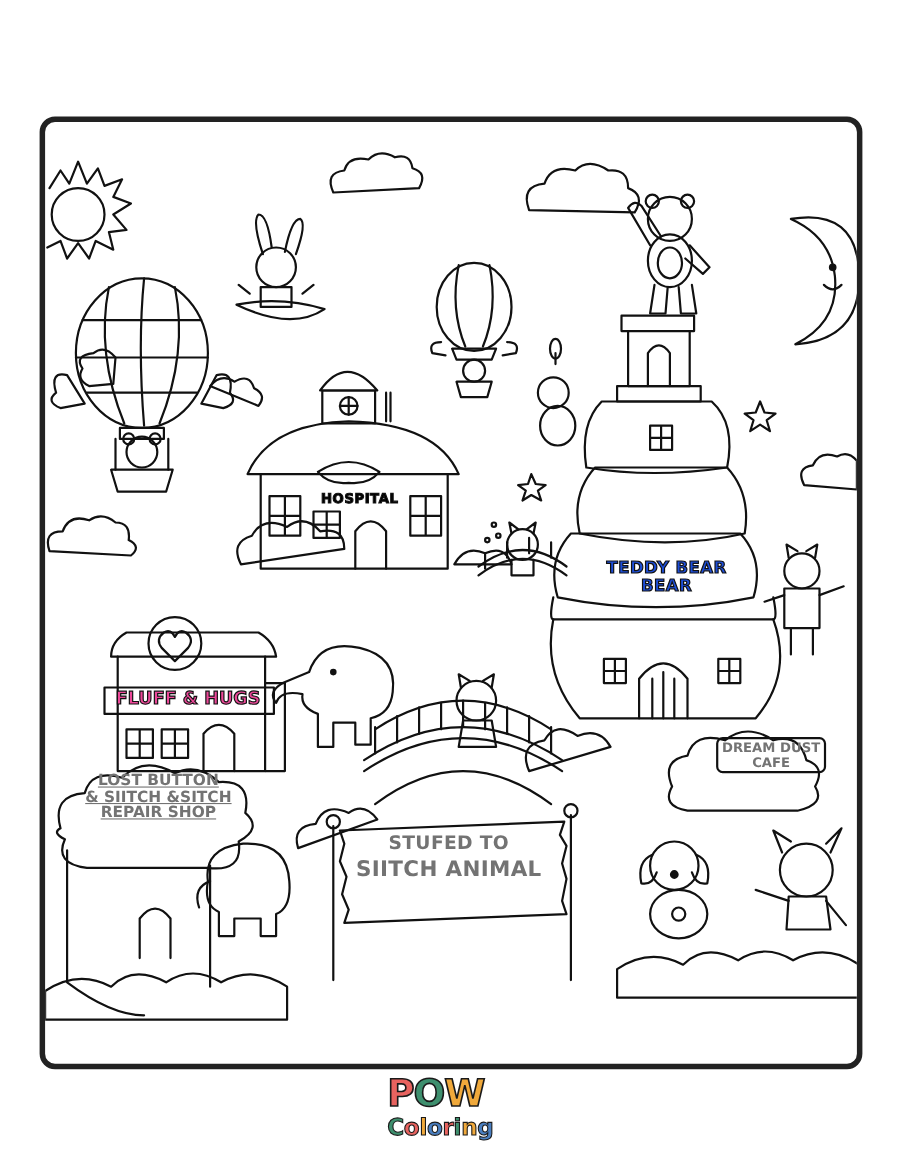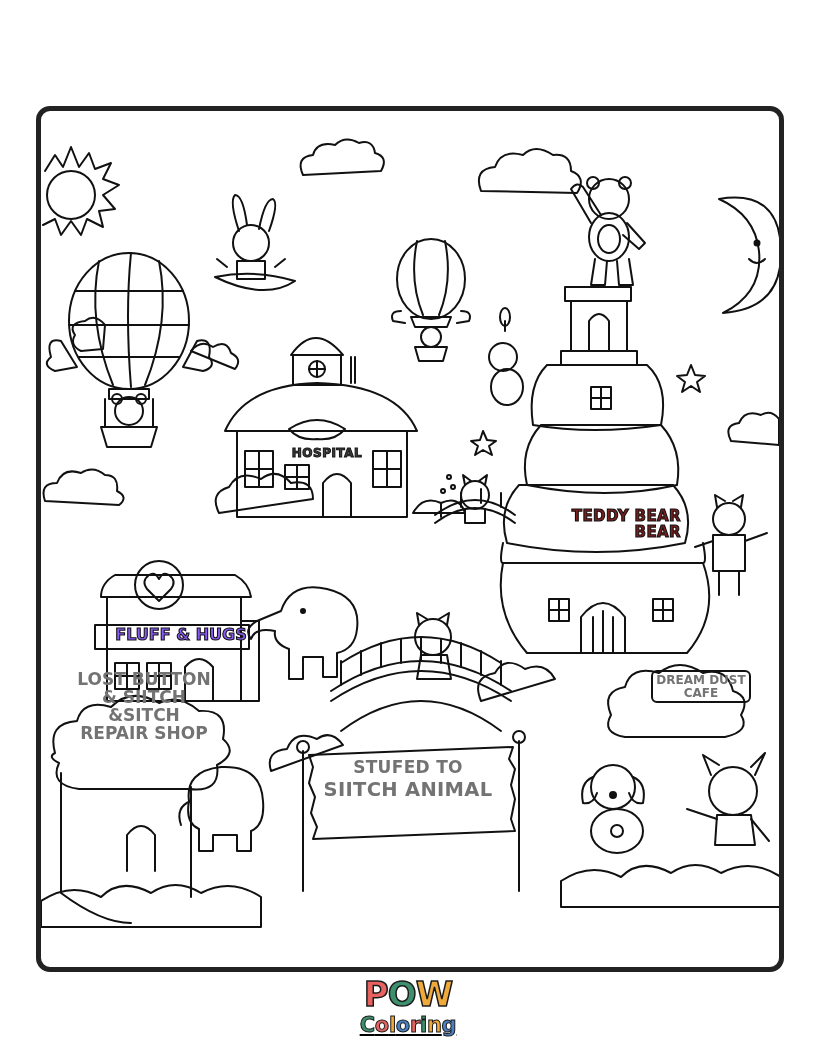--- a/index.html
+++ b/index.html
@@ -3,26 +3,26 @@
 <meta charset="utf-8">
 <style>
   html,body{margin:0;padding:0;background:#ffffff;}
   body{width:816px;height:1056px;position:relative;overflow:hidden;font-family:"DejaVu Sans",sans-serif;}
   .frame{position:absolute;left:36px;top:106px;width:738px;height:856px;border:5px solid #222222;border-radius:14px;background:#fff;overflow:hidden;}
   svg.scene{position:absolute;left:0;top:0;width:738px;height:856px;}
   .lbl{position:absolute;font-family:"DejaVu Sans",sans-serif;font-weight:bold;color:#737373;text-align:center;line-height:1.05;}
   .welcome{left:274px;top:648px;width:186px;font-size:19px;letter-spacing:0.3px;}
   .welcome .l1{font-size:17px;display:block;margin-bottom:3px;}
   .welcome .l2,.welcome .l3{display:block;font-size:19.5px;margin-bottom:2px;}
-  .hospital{left:236px;top:336px;width:100px;font-size:12px;color:#404040;-webkit-text-stroke:1px #111;letter-spacing:.5px;}
-  .teddy{left:490px;top:398px;width:150px;font-size:15px;color:#7f1d1d;-webkit-text-stroke:1.1px #111;letter-spacing:.4px;text-align:right;}
-  .fluff{left:60px;top:516px;width:160px;font-size:16px;color:#8b5cf6;-webkit-text-stroke:1.1px #111;}
+  .hospital{left:236px;top:336px;width:100px;font-size:12px;color:#000000;-webkit-text-stroke:1px #111;letter-spacing:.5px;}
+  .teddy{left:490px;top:398px;width:150px;font-size:15px;color:#1d4ed8;-webkit-text-stroke:1.1px #111;letter-spacing:.4px;}
+  .fluff{left:50px;top:516px;width:160px;font-size:16px;color:#ec4899;-webkit-text-stroke:1.1px #111;}
   .cafe{left:610px;top:559px;width:96px;font-size:12px;}
-  .repair{left:28px;top:560px;width:150px;font-size:17px;}
-  .logo{position:absolute;left:352px;top:976px;width:112px;height:74px;text-align:center;text-decoration:underline;}
+  .repair{left:28px;top:592px;width:150px;font-size:14px;text-decoration:underline;}
+  .logo{position:absolute;left:352px;top:976px;width:112px;height:74px;text-align:left;}
   .logo .pow{font-family:"DejaVu Sans",sans-serif;font-weight:900;font-size:34px;letter-spacing:-1px;line-height:36px;-webkit-text-stroke:1.5px #1a1a1a;display:block;}
   .logo .pow span{display:inline-block;}
   .logo .col{font-family:"DejaVu Sans",sans-serif;font-weight:900;font-size:21px;line-height:26px;-webkit-text-stroke:1px #1a1a1a;display:block;letter-spacing:-.3px;}
 </style>
 </head>
 <body>
 
 <div class="frame">
   <svg class="scene" viewBox="0 0 738 856" fill="none" stroke="#111" stroke-width="2" stroke-linecap="round" stroke-linejoin="round">
 

